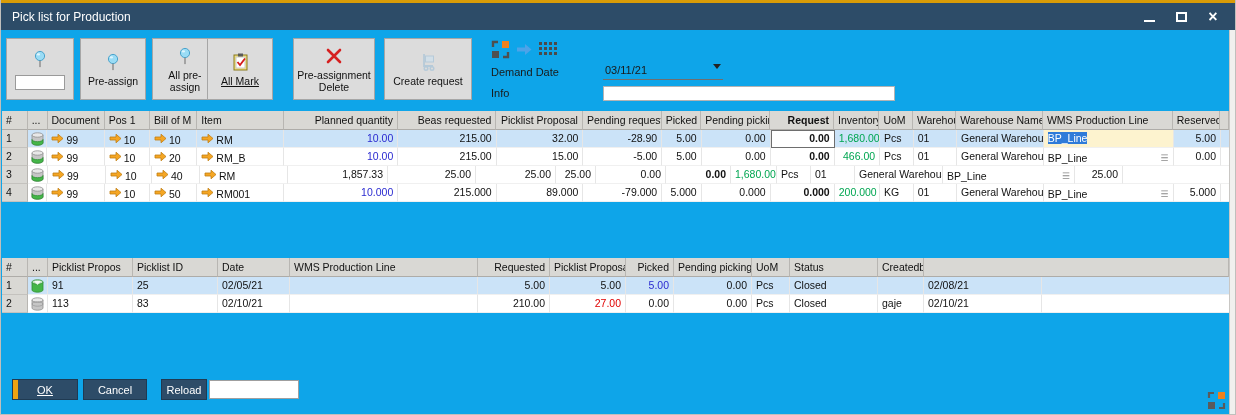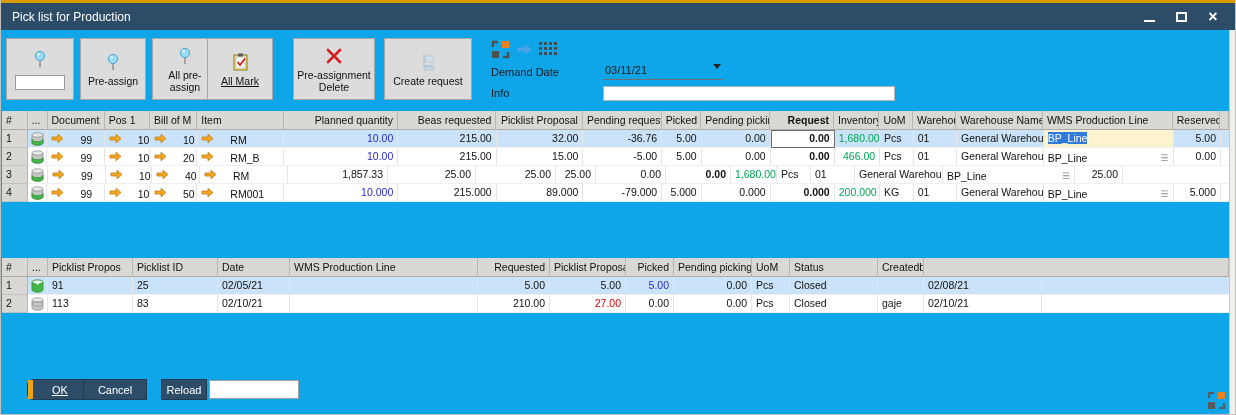--- a/index.html
+++ b/index.html
@@ -37,21 +37,21 @@
   .grid { position:absolute; left:1px; width:1227px; font-size:10.5px; color:#111; }
   .tr { display:flex; height:18px; background:#fff; }
   .tr.hd { height:19px; background:#d9d8d4; }
   .tr.sel { background:#cbe3f8; }
   .td { height:100%; padding:2px 4px 0 4px; overflow:hidden; white-space:nowrap;
         border-right:1px solid #e6e6e6; border-bottom:1px solid #f0f0f0; }
   .hd .td { border-right:1px solid #b8b6b2; border-bottom:1px solid #aeaca8; padding-top:3px; }
   .rowno { background:#d9d8d4; border-right:1px solid #b8b6b2; border-bottom:1px solid #c4c2be; }
   .rt { text-align:right; }
   .icell { display:flex; align-items:center; justify-content:center; padding:0 2px; }
-  .arrowcell { display:flex; align-items:center; gap:16px; }
+  .arrowcell { display:flex; align-items:center; gap:2px; }
   .num-blue { color:#2a2ad0; }
   .num-green { color:#00a651; }
   .num-red { color:#e00000; }
   .bold { font-weight:bold; }
   .edit-cell { background:#fff; border:1px solid #6e6e6e; padding-top:1px; }
   .wms-active { background:#fdf3cf; }
   .wms-active .seltxt { background:#2f7bd9; color:#fff; }
   .wms-cfl { display:flex; align-items:center; justify-content:space-between; }
   .filler { flex:1; border-right:none; }
   
@@ -263,21 +263,21 @@
         </div>
       <div class="td c5 arrowcell">
           <span><svg width="13" height="11" viewBox="0 0 13 11">
               <path d="M1 4 h6 V1.2 L12 5.5 7 9.8 V7 H1 Z" fill="#f5a623" stroke="#c07d12" stroke-width="0.8"></path>
             </svg></span>
           <span>RM</span>
         </div>
       <div class="td c6 rt num-blue">10.00</div>
       <div class="td c7 rt">215.00</div>
       <div class="td c8 rt">32.00</div>
-      <div class="td c9 rt">-36.76</div>
+      <div class="td c9 rt">-28.90</div>
       <div class="td c10 rt">5.00</div>
       <div class="td c11 rt">0.00</div>
       <div class="td c12 rt bold edit-cell">0.00</div>
       <div class="td c13 rt num-green">1,680.00</div>
       <div class="td c14">Pcs</div>
       <div class="td c15">01</div>
       <div class="td c16">General Warehouse</div>
       <div class="td c17 wms-active"><span class="seltxt">BP_Line</span></div>
       <div class="td c18 rt">5.00</div>
       <div class="td filler"></div>
@@ -499,21 +499,21 @@
       <div class="td d8 rt">0.00</div>
       <div class="td d9 rt">0.00</div>
       <div class="td d10">Pcs</div>
       <div class="td d11">Closed</div>
       <div class="td d12">gaje</div>
       <div class="td d13">02/10/21</div>
       <div class="td filler"></div>
     </div>
   </div>
 
-  <div class="fbtn" style="left:26px;width:66px;border-radius:6px;">
+  <div class="fbtn" style="left:11px;width:66px;">
     <span class="ok-bar"></span>
     <span class="underl">OK</span>
   </div>
   <div class="fbtn" style="left:82px;width:64px;">
     <span>Cancel</span>
   </div>
   <div class="fbtn" style="left:160px;width:46px;">
     <span>Reload</span>
   </div>
   <input class="reload-input" style="left: 208px; width: 90px;" value="">

